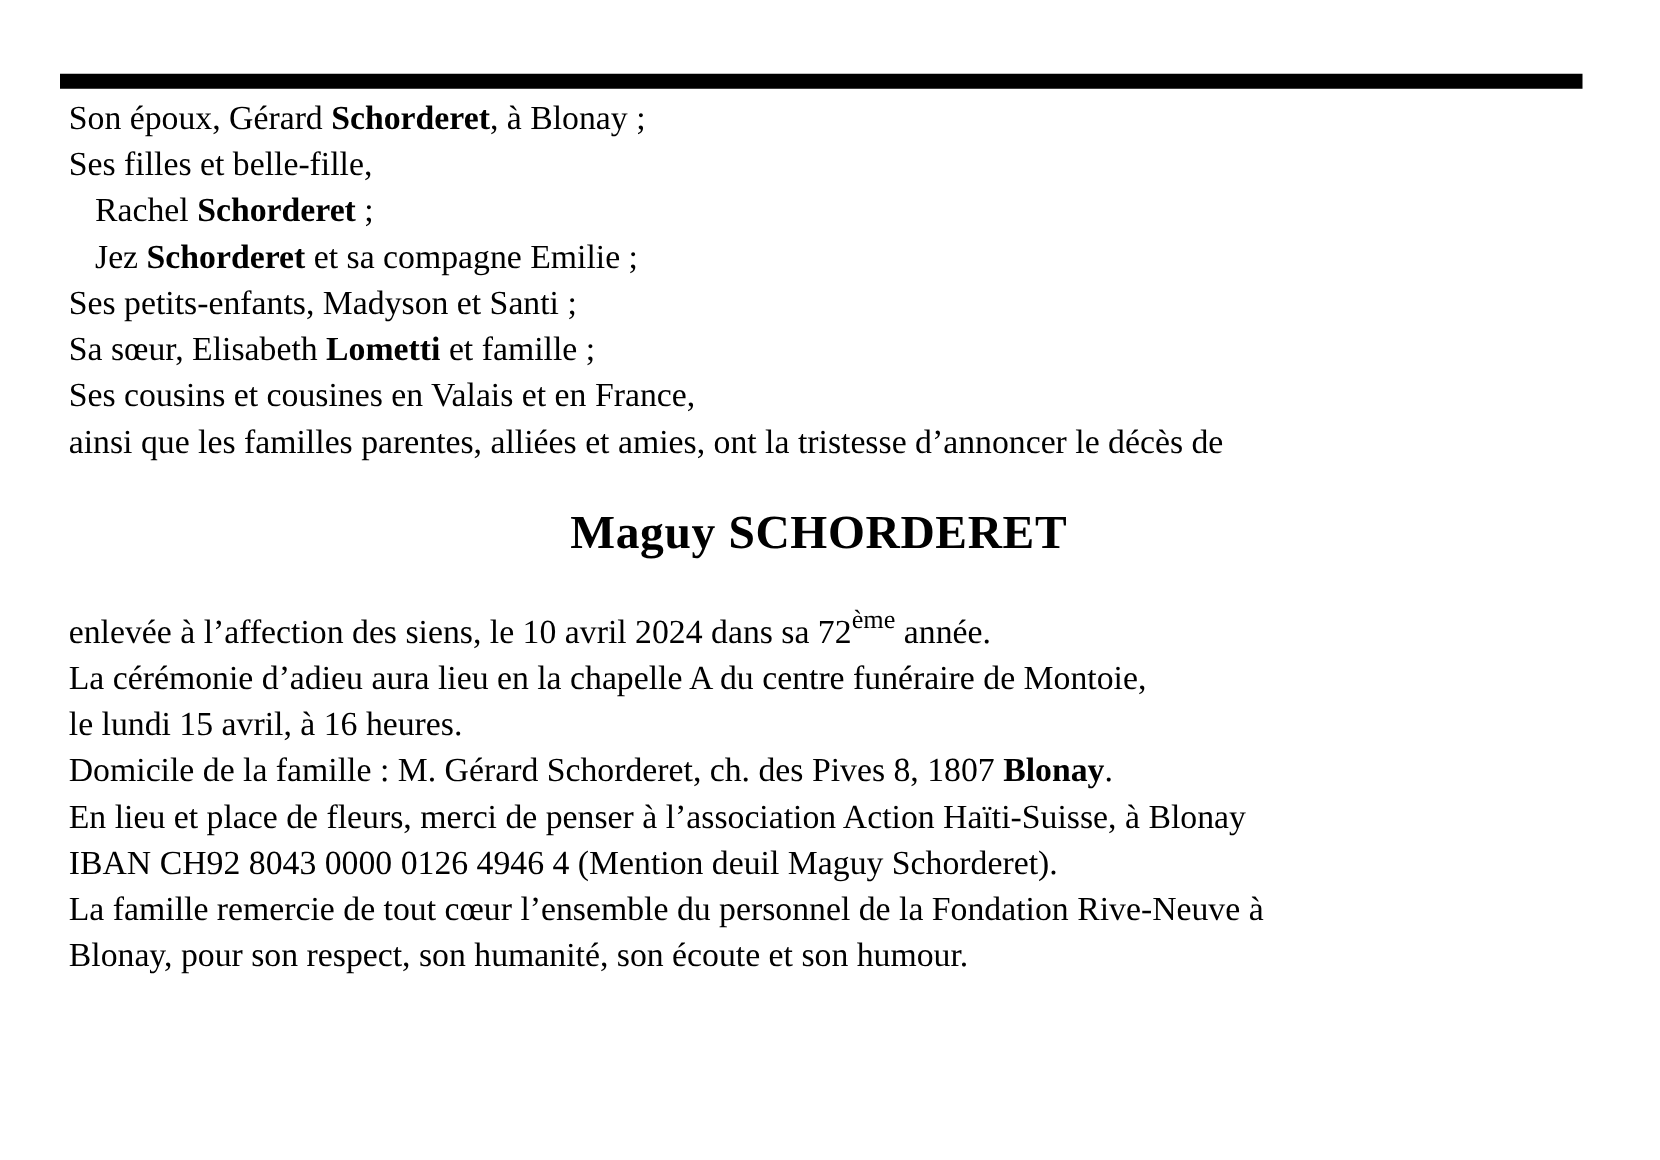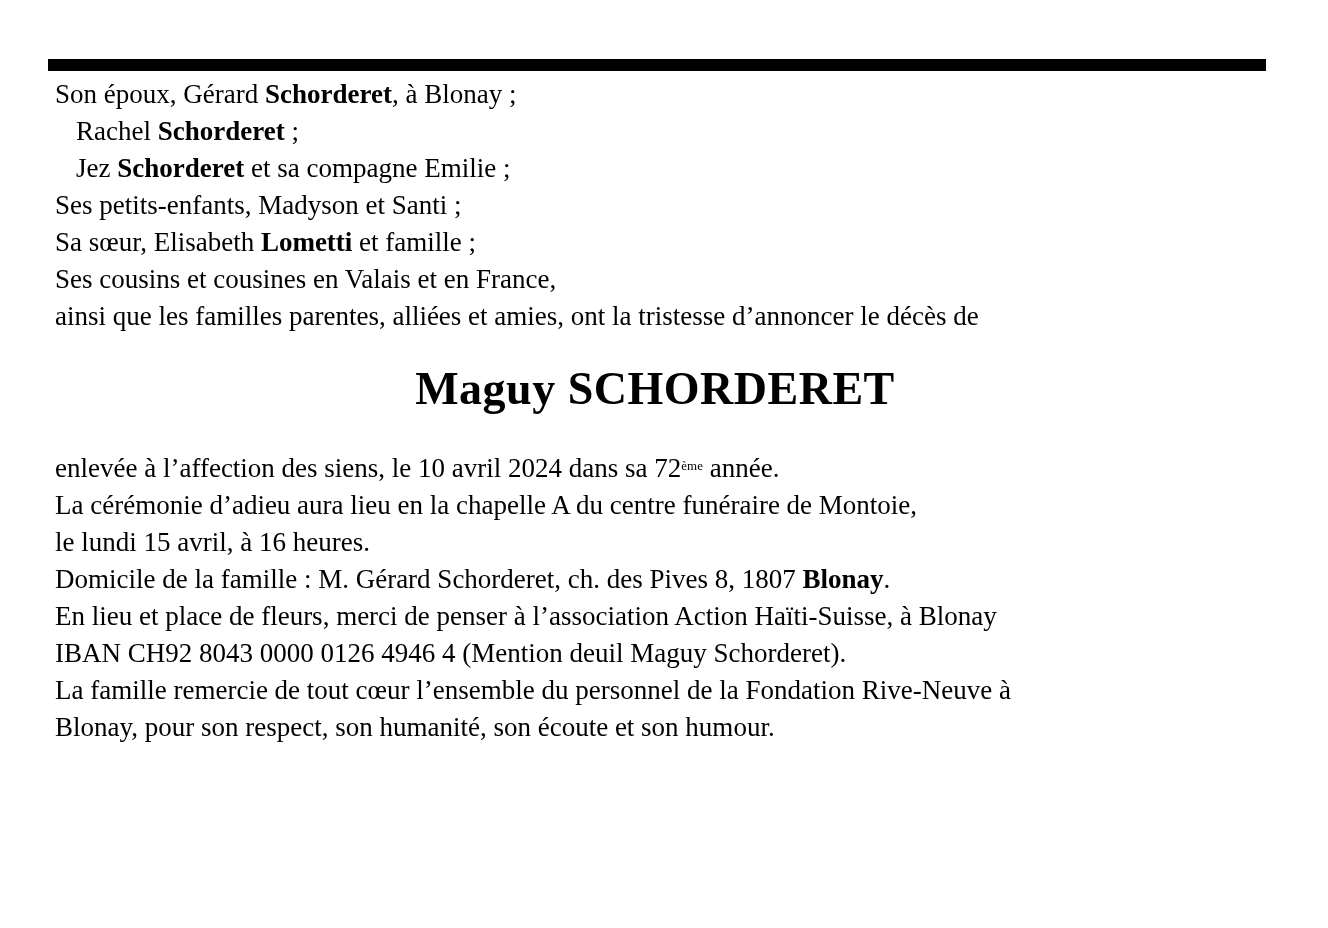--- a/index.html
+++ b/index.html
@@ -41,47 +41,48 @@
     line-height: 37px;
     white-space: nowrap;
   }
   .line.indent {
     padding-left: 21px;
   }
   .bold {
     font-weight: bold;
   }
   .line sup {
-    font-size: 13px;
+    font-size: 21px;
     line-height: 0;
     vertical-align: baseline;
     position: relative;
     top: -0.55em;
   }
   .title {
     margin: 28px 0 0 0;
-    font-size: 46px;
+    font-size: 38px;
     line-height: 52px;
     font-weight: bold;
     text-align: center;
     letter-spacing: 0.5px;
   }
   .details {
     margin-top: 35px;
   }
 </style>
 </head>
 <body>
 
 <div class="page">
   <div class="rule rule-top"></div>
 
   <div class="content">
     <div class="intro" id="intro-lines">
         <div class="line"><span>Son époux, Gérard </span><span class="bold">Schorderet</span><span>, à Blonay ;</span></div>
+        <div class="line"><span>Ses filles et belle-fille,</span></div>
         <div class="line indent"><span>Rachel </span><span class="bold">Schorderet</span><span> ;</span></div>
         <div class="line indent"><span>Jez </span><span class="bold">Schorderet</span><span> et sa compagne Emilie ;</span></div>
         <div class="line"><span>Ses petits-enfants, Madyson et Santi ;</span></div>
         <div class="line"><span>Sa sœur, Elisabeth </span><span class="bold">Lometti</span><span> et famille ;</span></div>
         <div class="line"><span>Ses cousins et cousines en Valais et en France,</span></div>
         <div class="line"><span>ainsi que les familles parentes, alliées et amies, ont la tristesse d’annoncer le décès de</span></div>
       </div>
 
     <h1 class="title">Maguy SCHORDERET</h1>
 

